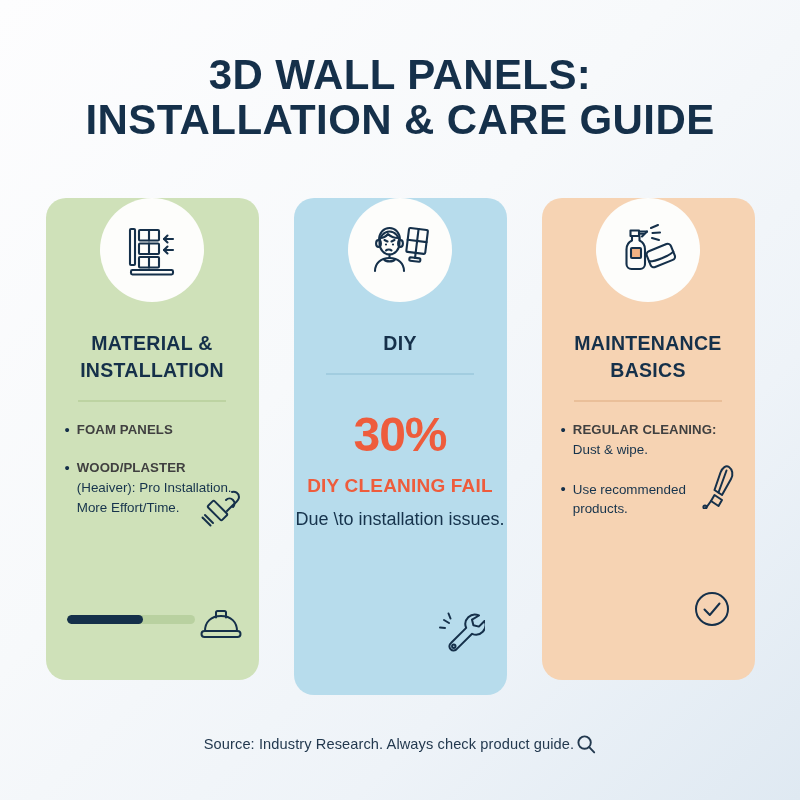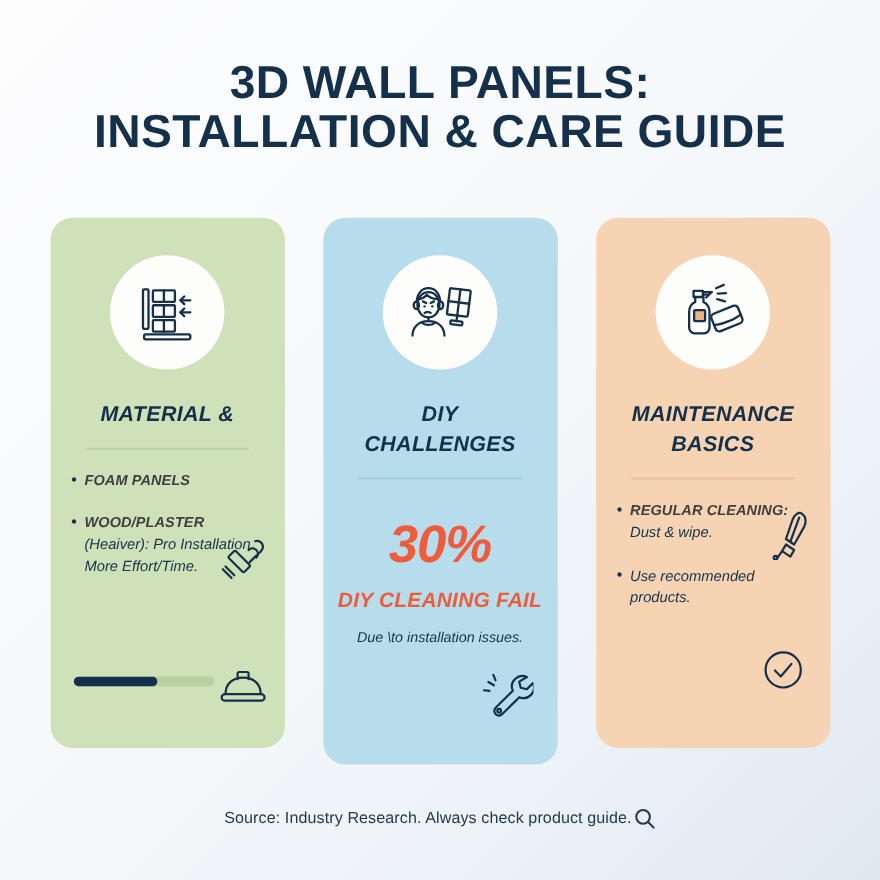--- a/index.html
+++ b/index.html
@@ -44,22 +44,20 @@
     justify-content: center;
     align-items: flex-start;
     gap: 35px;
   }
 
   .card {
     width: 213px;
     border-radius: 20px;
     position: relative;
     overflow: hidden;
-    padding-top: 34px;
-    font-style: italic;
   }
   .card.green  { background: #cfe1b9; height: 482px; }
   .card.blue   { background: #b7dcec; height: 497px; }
   .card.peach  { background: #f6d3b3; height: 482px; }
 
   
   .icon-circle {
     width: 104px;
     height: 104px;
     border-radius: 50%;
@@ -134,21 +132,21 @@
   .stat-label {
     color: #ee5c3c;
     font-weight: bold;
     font-size: 19px;
     line-height: 26px;
     margin-top: 4px;
     letter-spacing: 0.2px;
   }
   .stat-sub {
     color: #16334c;
-    font-size: 13px;
+    font-size: 18px;
     line-height: 20px;
     margin-top: 10px;
   }
 
   
   .deco { position: absolute; }
   .deco svg { display: block; }
   .deco-brush  { right: 16px; top: 290px; }
   .deco-helmet { right: 16px; bottom: 38px; }
   .deco-wrench { right: 22px; bottom: 42px; }
@@ -217,20 +215,21 @@
           <line x1="52" y1="20" x2="43" y2="20"></line>
           <polyline points="46.5,16.5 43,20 46.5,23.5"></polyline>
           <line x1="52" y1="31" x2="43" y2="31"></line>
           <polyline points="46.5,27.5 43,31 46.5,34.5"></polyline>
         </svg>
       </span>
     </div>
 
     <div class="card-heading">
       <div>MATERIAL &amp;</div>
+      <div>INSTALLATION</div>
     </div>
 
     <div class="divider"></div>
 
     <div class="bullets">
       <div class="bullet-item">
         <span class="bullet-dot">•</span>
         <div class="bullet-body">
           <div class="bullet-title">FOAM PANELS</div>
         </div>
@@ -291,21 +290,20 @@
             <line x1="39" y1="21" x2="58" y2="21"></line>
             <line x1="48.5" y1="33" x2="48.5" y2="38"></line>
             <rect x="43" y="38" width="11" height="3.4" rx="1"></rect>
           </g>
         </svg>
       </span>
     </div>
 
     <div class="card-heading">
       <div>DIY</div>
-      <div>CHALLENGES</div>
     </div>
 
     <div class="divider"></div>
 
     <div class="stat-wrap">
       <div class="stat-number">30%</div>
       <div class="stat-label">DIY CLEANING FAIL</div>
       <div class="stat-sub">Due \to installation issues.</div>
     </div>
 

